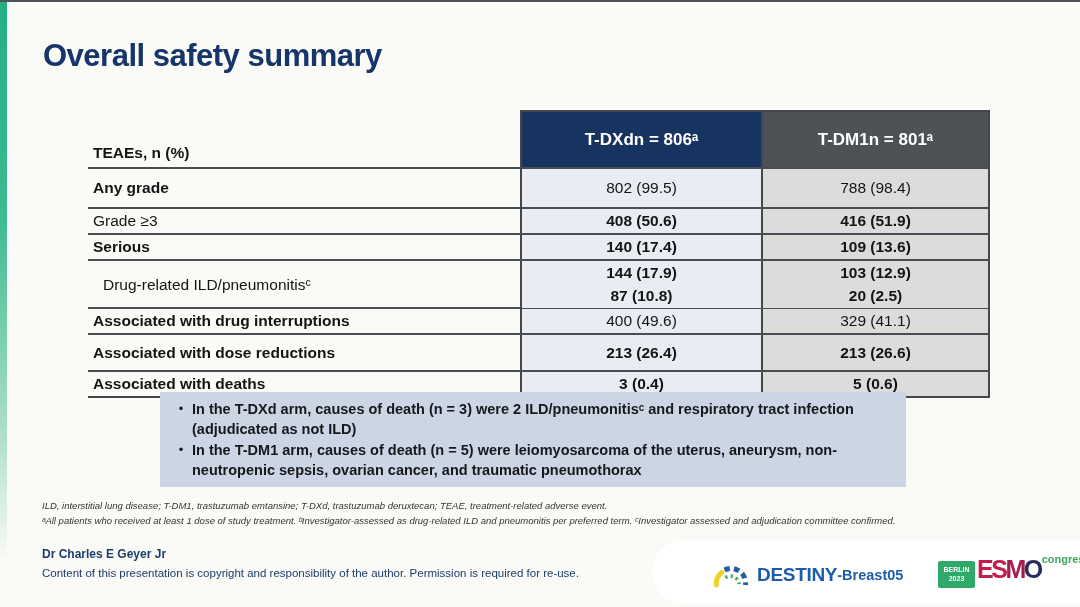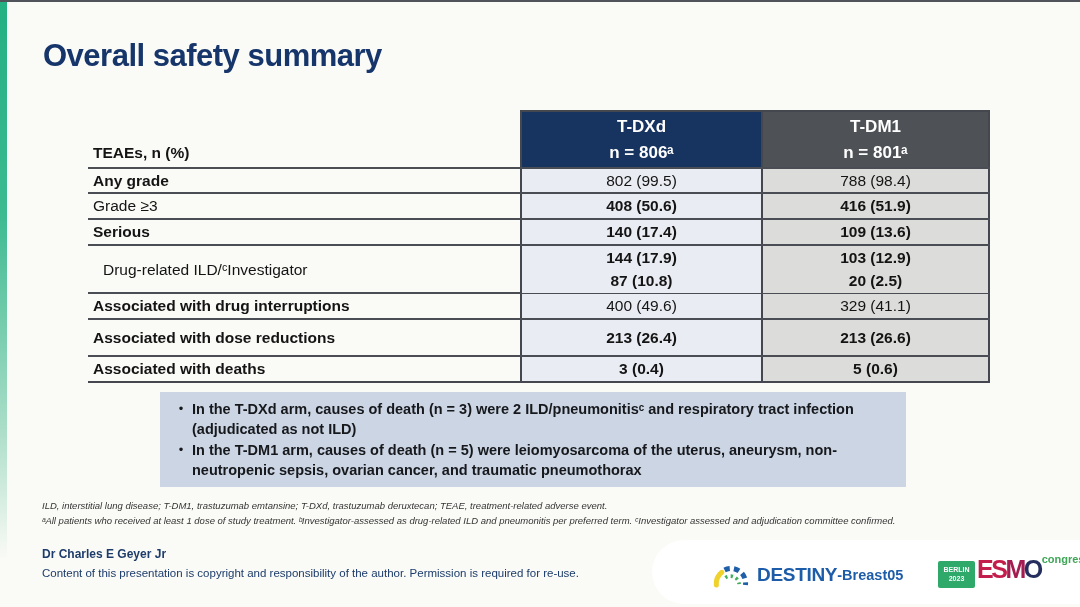--- a/index.html
+++ b/index.html
@@ -21,36 +21,36 @@
   }
   .title {
     position:absolute; left:43px; top:36px;
     font-size:31px; font-weight:800; color:#16356a; letter-spacing:-0.5px;
   }
 
   
   .safety-table { position:absolute; left:88px; top:108px; width:902px; font-size:15.5px; color:#141414; }
   .t-row { display:grid; grid-template-columns:432px 243px 227px; border-bottom:2px solid #4a4e54; }
   .t-row.hdr { height:59px; border-bottom:2px solid #4a4e54; }
-  .t-row.h25 { height:25px; }
+  .t-row.h25 { height:40px; }
   .t-row.h26 { height:26px; }
   .t-row.h27 { height:37px; }
   .t-row.h48 { height:48px; }
   .t-row.last { border-bottom:2.5px solid #44484e; }
   .cell { display:flex; align-items:center; }
   .cell.label { padding-left:5px; justify-content:flex-start; }
   .cell.val  { justify-content:center; text-align:center; }
   .cell.two  { flex-direction:column; justify-content:center; line-height:1.5; }
   .cell.label.two { align-items:flex-start; }
   .cell.tdxd { background:#e9edf3; border-left:2px solid #44484e; border-right:2px solid #44484e; }
   .cell.tdm1 { background:#dcdcda; border-right:2px solid #44484e; }
   .corner-cell { background:transparent; display:flex; align-items:flex-end; padding:0 0 5px 5px; font-weight:bold; }
   .hdr .tdxd { background:#17335f; border-top:2px solid #44484e; }
   .hdr .tdm1 { background:#4e5257; border-top:2px solid #44484e; }
-  .hdr-cell { color:#fff; font-weight:bold; font-size:17px; display:flex; flex-direction:column; align-items:center; justify-content:center; line-height:1.5; }
+  .hdr-cell { color:#fff; font-weight:bold; font-size:17px; display:flex; flex-direction:row; align-items:center; justify-content:center; line-height:1.5; }
   .b { font-weight:bold; }
   .indent { padding-left:10px; }
 
   
   .bullet-box {
     position:absolute; left:160px; top:390px; width:746px;
     background:#cbd5e3; padding:7px 12px 7px 10px;
     color:#16181c;
   }
   .bullet-item { display:flex; font-size:14.5px; font-weight:bold; line-height:1.4; }
@@ -118,21 +118,21 @@
     </div>
 
     <div class="t-row h26">
       <div class="cell label b">Serious</div>
       <div class="cell val tdxd b">140 (17.4)</div>
       <div class="cell val tdm1 b">109 (13.6)</div>
     </div>
 
     <div class="t-row h48">
       <div class="cell label two">
-        <span class="indent">Drug-related ILD/ᶜInvestigator</span>
+        <span class="indent">Drug-related ILD/pneumonitisᶜ</span>
       </div>
       <div class="cell val tdxd two b">
         <span>144 (17.9)</span>
         <span>87 (10.8)</span>
       </div>
       <div class="cell val tdm1 two b">
         <span>103 (12.9)</span>
         <span>20 (2.5)</span>
       </div>
     </div>

